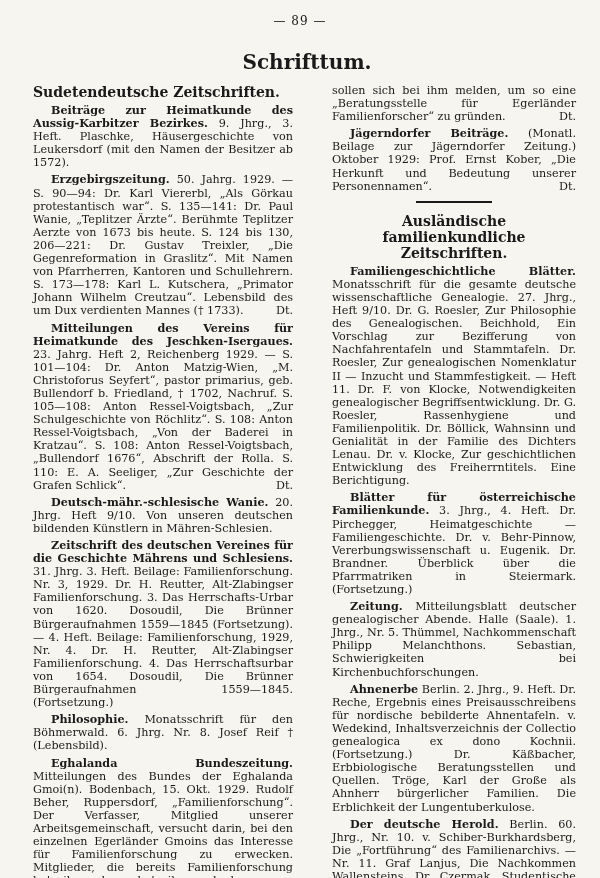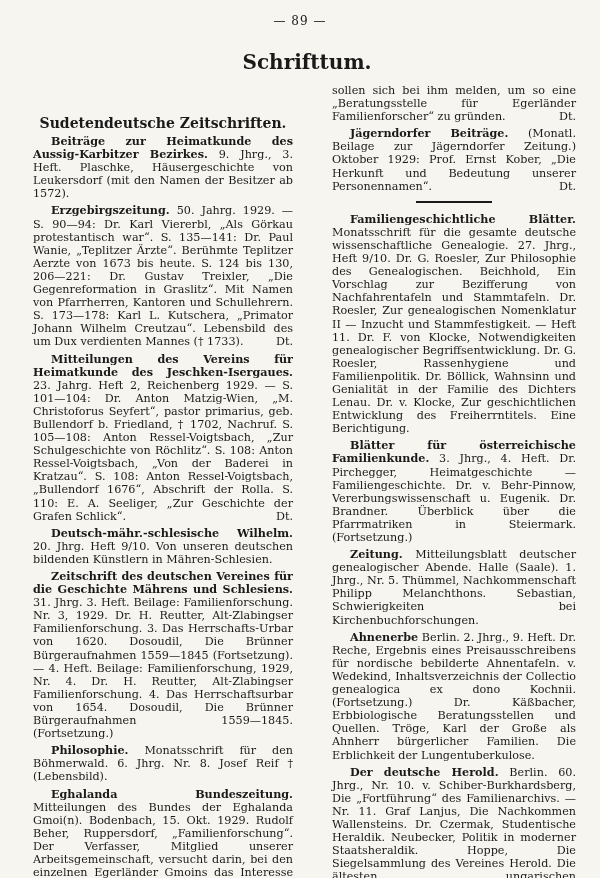--- a/index.html
+++ b/index.html
@@ -23,21 +23,21 @@
     position: absolute; top: 84px;
     font-size: 11.2px; line-height: 13.1px;
     text-align: justify; hyphens: manual;
   }
   .col-left { left: 33px; width: 260px; }
   .col-right { left: 332px; width: 244px; }
   .section-heading {
     font-weight: bold; font-size: 14px; line-height: 16px;
     text-align: center; margin: 0 0 4px 0;
   }
-  .col-left .section-heading { text-align: center; margin-left: 0; margin-top: 31px; }
+  .col-left .section-heading { text-align: left; margin-left: 0; }
   .entry { margin: 0 0 4px 0; text-indent: 18px; }
   .entry .title { font-weight: bold; }
   .entry .sig { float: right; }
   .entry::after { content: ""; display: block; clear: both; }
   .divider {
     width: 76px; height: 0; border-top: 2px solid #1a1a1a;
     margin: 8px auto 10px auto;
   }
   .lead { text-indent: 0; }
 </style>
@@ -50,36 +50,37 @@
 
   <div class="col col-left">
     <div class="section-heading">Sudetendeutsche Zeitschriften.</div>
 
     <p class="entry"><span class="title">Beiträge zur Heimatkunde des Aussig-Karbitzer Bezirkes.</span><span> 9. Jhrg., 3. Heft. Plaschke, Häusergeschichte von Leukersdorf (mit den Namen der Besitzer ab 1572).</span></p>
 
     <p class="entry"><span class="title">Erzgebirgszeitung.</span><span> 50. Jahrg. 1929. — S. 90—94: Dr. Karl Viererbl, „Als Görkau protestantisch war“. S. 135—141: Dr. Paul Wanie, „Teplitzer Ärzte“. Berühmte Teplitzer Aerzte von 1673 bis heute. S. 124 bis 130, 206—221: Dr. Gustav Treixler, „Die Gegenreformation in Graslitz“. Mit Namen von Pfarrherren, Kantoren und Schullehrern. S. 173—178: Karl L. Kutschera, „Primator Johann Wilhelm Creutzau“. Lebensbild des um Dux verdienten Mannes († 1733).</span><span class="sig">Dt.</span></p>
 
     <p class="entry"><span class="title">Mitteilungen des Vereins für Heimatkunde des Jeschken-Isergaues.</span><span> 23. Jahrg. Heft 2, Reichenberg 1929. — S. 101—104: Dr. Anton Matzig-Wien, „M. Christoforus Seyfert“, pastor primarius, geb. Bullendorf b. Friedland, † 1702, Nachruf. S. 105—108: Anton Ressel-Voigtsbach, „Zur Schulgeschichte von Röchlitz“. S. 108: Anton Ressel-Voigtsbach, „Von der Baderei in Kratzau“. S. 108: Anton Ressel-Voigtsbach, „Bullendorf 1676“, Abschrift der Rolla. S. 110: E. A. Seeliger, „Zur Geschichte der Grafen Schlick“.</span><span class="sig">Dt.</span></p>
 
-    <p class="entry"><span class="title">Deutsch-mähr.-schlesische Wilhelm.</span><span> 20. Jhrg. Heft 9/10. Von unseren deutschen bildenden Künstlern in Mähren-Schlesien.</span></p>
+    <p class="entry"><span class="title">Deutsch-mähr.-schlesische Wanie.</span><span> 20. Jhrg. Heft 9/10. Von unseren deutschen bildenden Künstlern in Mähren-Schlesien.</span></p>
 
     <p class="entry"><span class="title">Zeitschrift des deutschen Vereines für die Geschichte Mährens und Schlesiens.</span><span> 31. Jhrg. 3. Heft. Beilage: Familienforschung. Nr. 3, 1929. Dr. H. Reutter, Alt-Zlabingser Familienforschung. 3. Das Herrschafts-Urbar von 1620. Dosoudil, Die Brünner Bürgeraufnahmen 1559—1845 (Fortsetzung). — 4. Heft. Beilage: Familienforschung, 1929, Nr. 4. Dr. H. Reutter, Alt-Zlabingser Familienforschung. 4. Das Herrschaftsurbar von 1654. Dosoudil, Die Brünner Bürgeraufnahmen 1559—1845. (Fortsetzung.)</span></p>
 
     <p class="entry"><span class="title">Philosophie.</span><span> Monatsschrift für den Böhmerwald. 6. Jhrg. Nr. 8. Josef Reif † (Lebensbild).</span></p>
 
     <p class="entry"><span class="title">Eghalanda Bundeszeitung.</span><span> Mitteilungen des Bundes der Eghalanda Gmoi(n). Bodenbach, 15. Okt. 1929. Rudolf Beher, Ruppersdorf, „Familienforschung“. Der Verfasser, Mitglied unserer Arbeitsgemeinschaft, versucht darin, bei den einzelnen Egerländer Gmoins das Interesse für Familienforschung zu erwecken. Mitglieder, die bereits Familienforschung betreiben oder zu betreiben gedenken,</span></p>
   </div>
 
   <div class="col col-right">
     <p class="entry lead"><span>sollen sich bei ihm melden, um so eine „Beratungsstelle für Egerländer Familienforscher“ zu gründen.</span><span class="sig">Dt.</span></p>
 
     <p class="entry"><span class="title">Jägerndorfer Beiträge.</span><span> (Monatl. Beilage zur Jägerndorfer Zeitung.) Oktober 1929: Prof. Ernst Kober, „Die Herkunft und Bedeutung unserer Personennamen“.</span><span class="sig">Dt.</span></p>
 
     <div class="divider"></div>
 
+    <div class="section-heading">Ausländische familienkundliche Zeitschriften.</div>
 
     <p class="entry"><span class="title">Familiengeschichtliche Blätter.</span><span> Monatsschrift für die gesamte deutsche wissenschaftliche Genealogie. 27. Jhrg., Heft 9/10. Dr. G. Roesler, Zur Philosophie des Genealogischen. Beichhold, Ein Vorschlag zur Bezifferung von Nachfahrentafeln und Stammtafeln. Dr. Roesler, Zur genealogischen Nomenklatur II — Inzucht und Stammfestigkeit. — Heft 11. Dr. F. von Klocke, Notwendigkeiten genealogischer Begriffsentwicklung. Dr. G. Roesler, Rassenhygiene und Familienpolitik. Dr. Böllick, Wahnsinn und Genialität in der Familie des Dichters Lenau. Dr. v. Klocke, Zur geschichtlichen Entwicklung des Freiherrntitels. Eine Berichtigung.</span></p>
 
     <p class="entry"><span class="title">Blätter für österreichische Familienkunde.</span><span> 3. Jhrg., 4. Heft. Dr. Pirchegger, Heimatgeschichte — Familiengeschichte. Dr. v. Behr-Pinnow, Vererbungswissenschaft u. Eugenik. Dr. Brandner. Überblick über die Pfarrmatriken in Steiermark. (Fortsetzung.)</span></p>
 
     <p class="entry"><span class="title">Zeitung.</span><span> Mitteilungsblatt deutscher genealogischer Abende. Halle (Saale). 1. Jhrg., Nr. 5. Thümmel, Nachkommenschaft Philipp Melanchthons. Sebastian, Schwierigkeiten bei Kirchenbuchforschungen.</span></p>
 
     <p class="entry"><span class="title">Ahnenerbe</span><span> Berlin. 2. Jhrg., 9. Heft. Dr. Reche, Ergebnis eines Preisausschreibens für nordische bebilderte Ahnentafeln. v. Wedekind, Inhaltsverzeichnis der Collectio genealogica ex dono Kochnii. (Fortsetzung.) Dr. Käßbacher, Erbbiologische Beratungsstellen und Quellen. Tröge, Karl der Große als Ahnherr bürgerlicher Familien. Die Erblichkeit der Lungentuberkulose.</span></p>
 
     <p class="entry"><span class="title">Der deutsche Herold.</span><span> Berlin. 60. Jhrg., Nr. 10. v. Schiber-Burkhardsberg, Die „Fortführung“ des Familienarchivs. — Nr. 11. Graf Lanjus, Die Nachkommen Wallensteins. Dr. Czermak, Studentische Heraldik. Neubecker, Politik in moderner Staatsheraldik. Hoppe, Die Siegelsammlung des Vereines Herold. Die ältesten ungarischen Wappenverleihungen.</span></p>

